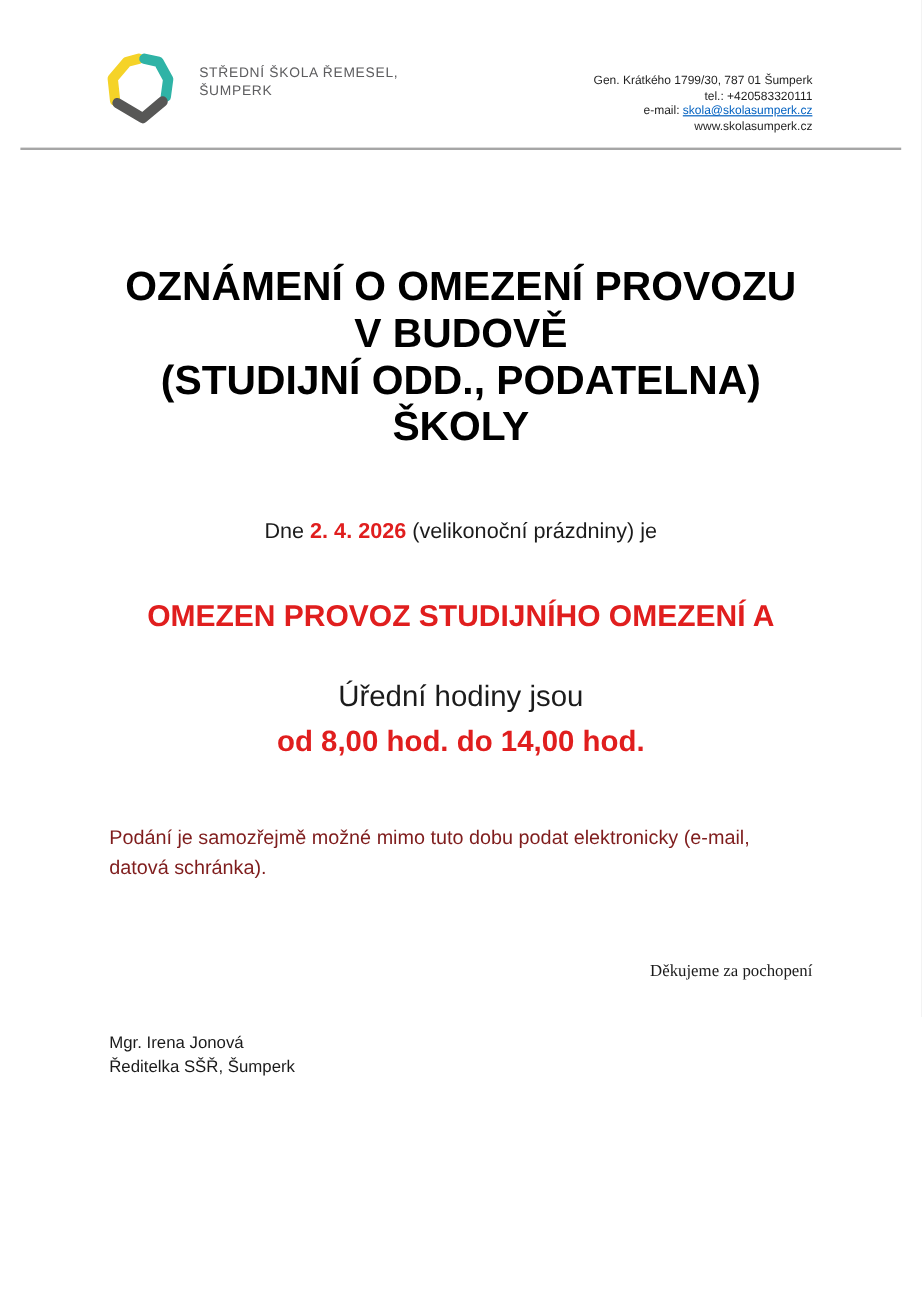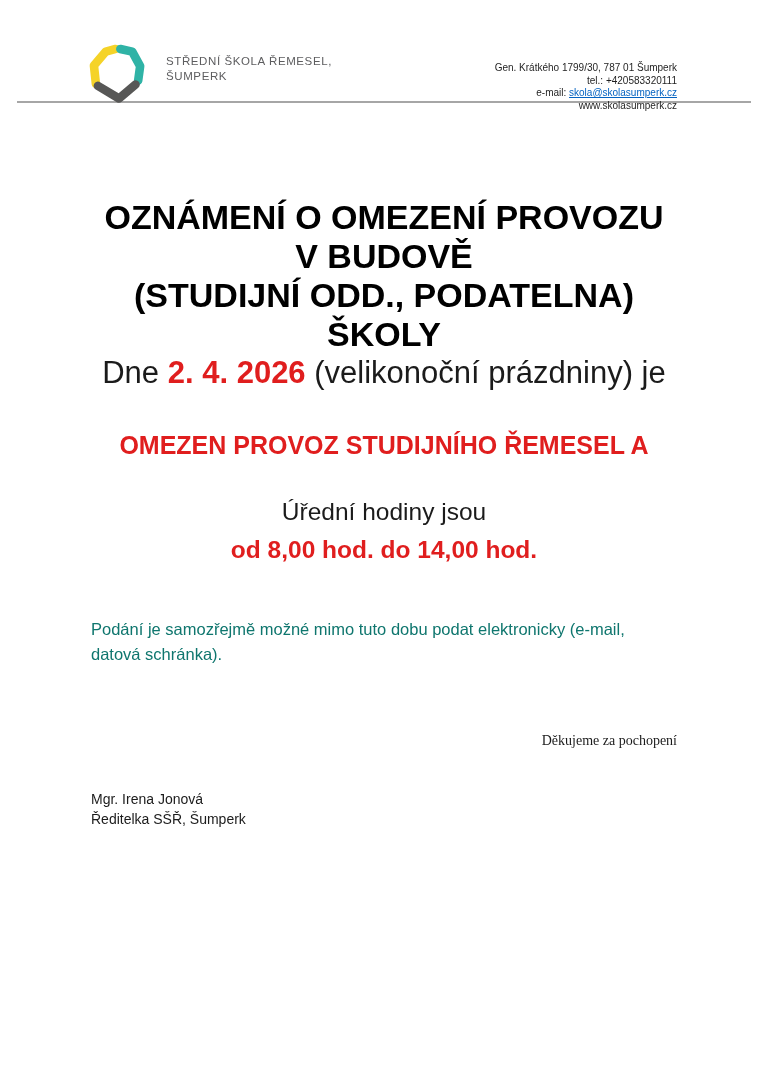--- a/index.html
+++ b/index.html
@@ -10,21 +10,21 @@
     width: 768px;
     height: 1086px;
     margin: 0 auto;
     background: #ffffff;
     overflow: hidden;
     color: #1b1b1b;
   }
   
   .letterhead {
     position: relative;
-    height: 101px;
+    height: 123px;
     text-decoration: underline;
   }
   .logo-wrap {
     position: absolute;
     left: 88px;
     top: 43px;
     width: 66px;
     height: 66px;
   }
   .school-name {
@@ -61,21 +61,22 @@
     text-align: center;
   }
   .title {
     margin-top: 95px;
     font-size: 34px;
     line-height: 39px;
     font-weight: bold;
     color: #000000;
   }
   .date-line {
-    font-size: 31px;
+    margin-top: 47px;
+    font-size: 18px;
     line-height: 38px;
     color: #1b1b1b;
   }
   .red-bold { color: #e01e1e; font-weight: bold; }
   .restriction {
     margin-top: 33px;
     font-size: 25px;
     line-height: 40px;
     font-weight: bold;
     color: #e01e1e;
@@ -83,21 +84,21 @@
   .hours {
     margin-top: 28px;
     font-size: 24.5px;
     line-height: 38px;
   }
   .paragraph {
     margin-top: 48px;
     text-align: left;
     font-size: 16.5px;
     line-height: 25px;
-    color: #0f766e;
+    color: #7f1d1d;
   }
   .thanks {
     margin-top: 64px;
     text-align: right;
     font-size: 14px;
     line-height: 20px;
     font-family: Liberation Serif, serif;
   }
   .signature {
     margin-top: 38px;
@@ -139,21 +140,21 @@
 
     <h1 class="title">
       <div>OZNÁMENÍ O OMEZENÍ PROVOZU V BUDOVĚ</div>
       <div>(STUDIJNÍ ODD., PODATELNA)</div>
       <div>ŠKOLY</div>
     </h1>
 
     <div class="date-line"><span>Dne </span><span class="red-bold">2. 4. 2026</span><span> (velikonoční prázdniny) je</span></div>
 
     <div class="restriction">
-      <div>OMEZEN PROVOZ STUDIJNÍHO ŘEMESEL A</div>
+      <div>OMEZEN PROVOZ STUDIJNÍHO OMEZENÍ A</div>
     </div>
 
     <div class="hours">
       <div>Úřední hodiny jsou</div>
       <div class="red-bold">od 8,00 hod. do 14,00 hod.</div>
     </div>
 
     <p class="paragraph">Podání je samozřejmě možné mimo tuto dobu podat elektronicky (e-mail, datová schránka).</p>
 
     <p class="thanks">Děkujeme za pochopení</p>

